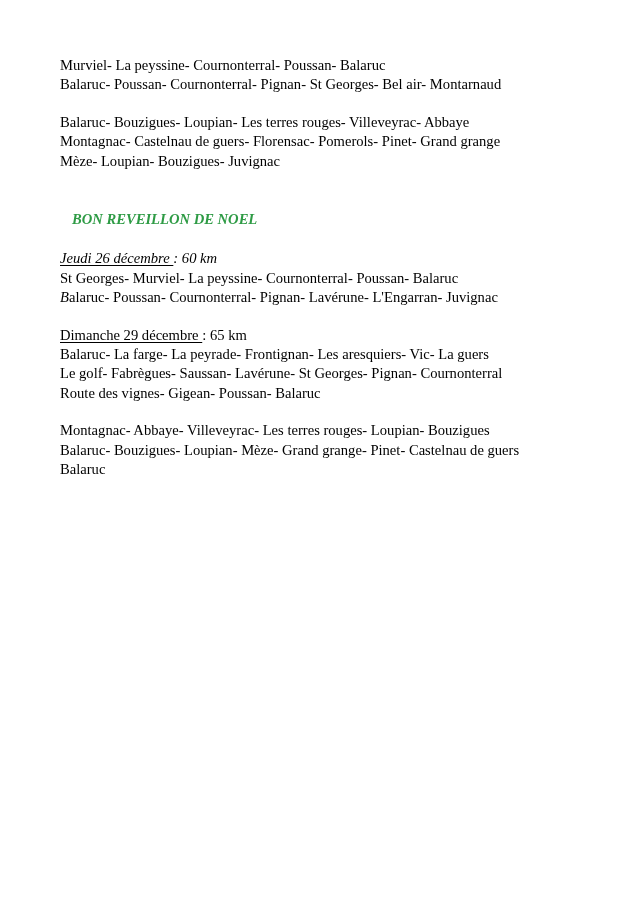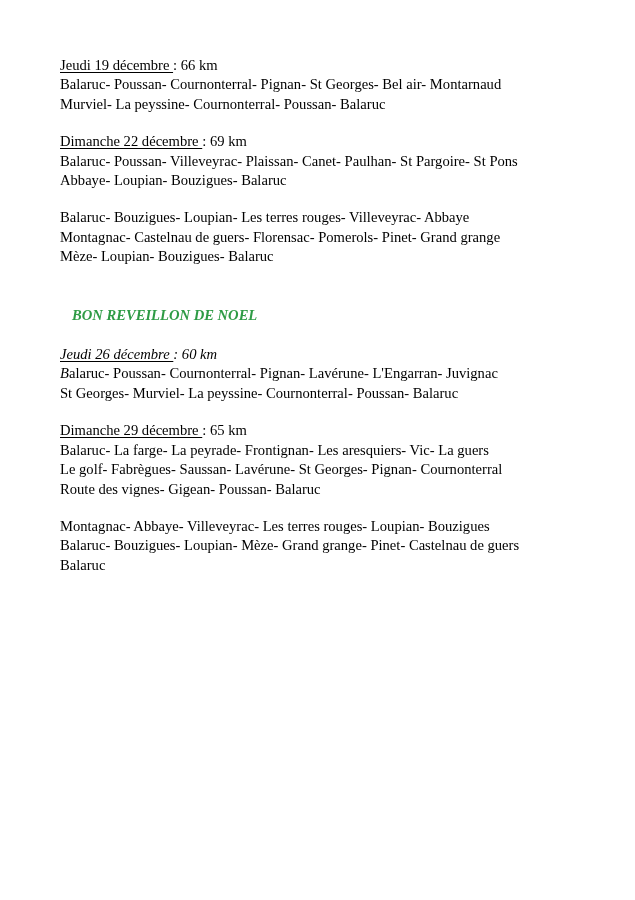--- a/index.html
+++ b/index.html
@@ -84,42 +84,36 @@
 
   .pre-gap { height: 9px; }
 </style>
 </head>
 <body>
 
 <div class="page">
   <div class="doc-body" id="doc-body">
 
   <div class="ride-block">
-        <div class="ride-heading"><span class="date-label">Jeudi 19 décembre </span><span class="sep">: </span><span class="distance">66 km</span></div>
+        <div class="route-line">Murviel- La peyssine- Cournonterral- Poussan- Balaruc</div>
         <div class="route-line">Balaruc- Poussan- Cournonterral- Pignan- St Georges- Bel air- Montarnaud</div>
-        <div class="route-line">Murviel- La peyssine- Cournonterral- Poussan- Balaruc</div>
-      </div>
-      <div class="ride-block">
-        <div class="ride-heading"><span class="date-label">Dimanche 22 décembre </span><span class="sep">: </span><span class="distance">69 km</span></div>
-        <div class="route-line">Balaruc- Poussan- Villeveyrac- Plaissan- Canet- Paulhan- St Pargoire- St Pons</div>
-        <div class="route-line">Abbaye- Loupian- Bouzigues- Balaruc</div>
       </div>
       <div class="ride-block">
         <div class="route-line">Balaruc- Bouzigues- Loupian- Les terres rouges- Villeveyrac- Abbaye</div>
         <div class="route-line">Montagnac- Castelnau de guers- Florensac- Pomerols- Pinet- Grand grange</div>
-        <div class="route-line">Mèze- Loupian- Bouzigues- Balaruc</div>
+        <div class="route-line">Mèze- Loupian- Bouzigues- Juvignac</div>
       </div>
       <div class="pre-gap"></div>
       <div class="festive-block">
         <div class="festive-heading" style="color: rgb(46, 155, 69);">BON REVEILLON DE NOEL</div>
       </div>
       <div class="ride-block italic-block">
         <div class="ride-heading"><span class="date-label">Jeudi 26 décembre </span><span class="sep">: </span><span class="distance">60 km</span></div>
+        <div class="route-line">St Georges- Murviel- La peyssine- Cournonterral- Poussan- Balaruc</div>
         <div class="route-line first-italic-cap">Balaruc- Poussan- Cournonterral- Pignan- Lavérune- L'Engarran- Juvignac</div>
-        <div class="route-line">St Georges- Murviel- La peyssine- Cournonterral- Poussan- Balaruc</div>
       </div>
       <div class="ride-block">
         <div class="ride-heading"><span class="date-label">Dimanche 29 décembre </span><span class="sep">: </span><span class="distance">65 km</span></div>
         <div class="route-line">Balaruc- La farge- La peyrade- Frontignan- Les aresquiers- Vic- La guers</div>
         <div class="route-line">Le golf- Fabrègues- Saussan- Lavérune- St Georges- Pignan- Cournonterral</div>
         <div class="route-line">Route des vignes- Gigean- Poussan- Balaruc</div>
       </div>
       <div class="ride-block">
         <div class="route-line">Montagnac- Abbaye- Villeveyrac- Les terres rouges- Loupian- Bouzigues</div>
         <div class="route-line">Balaruc- Bouzigues- Loupian- Mèze- Grand grange- Pinet- Castelnau de guers</div>

